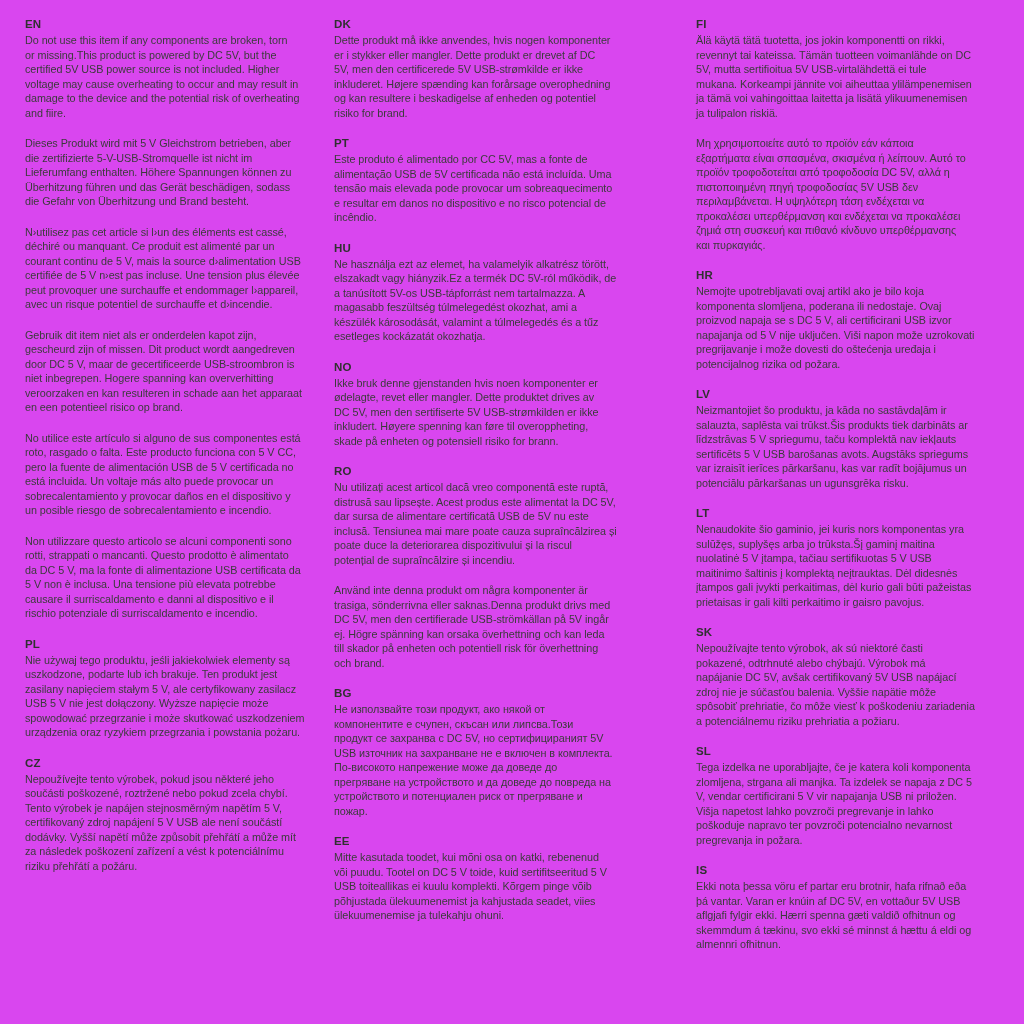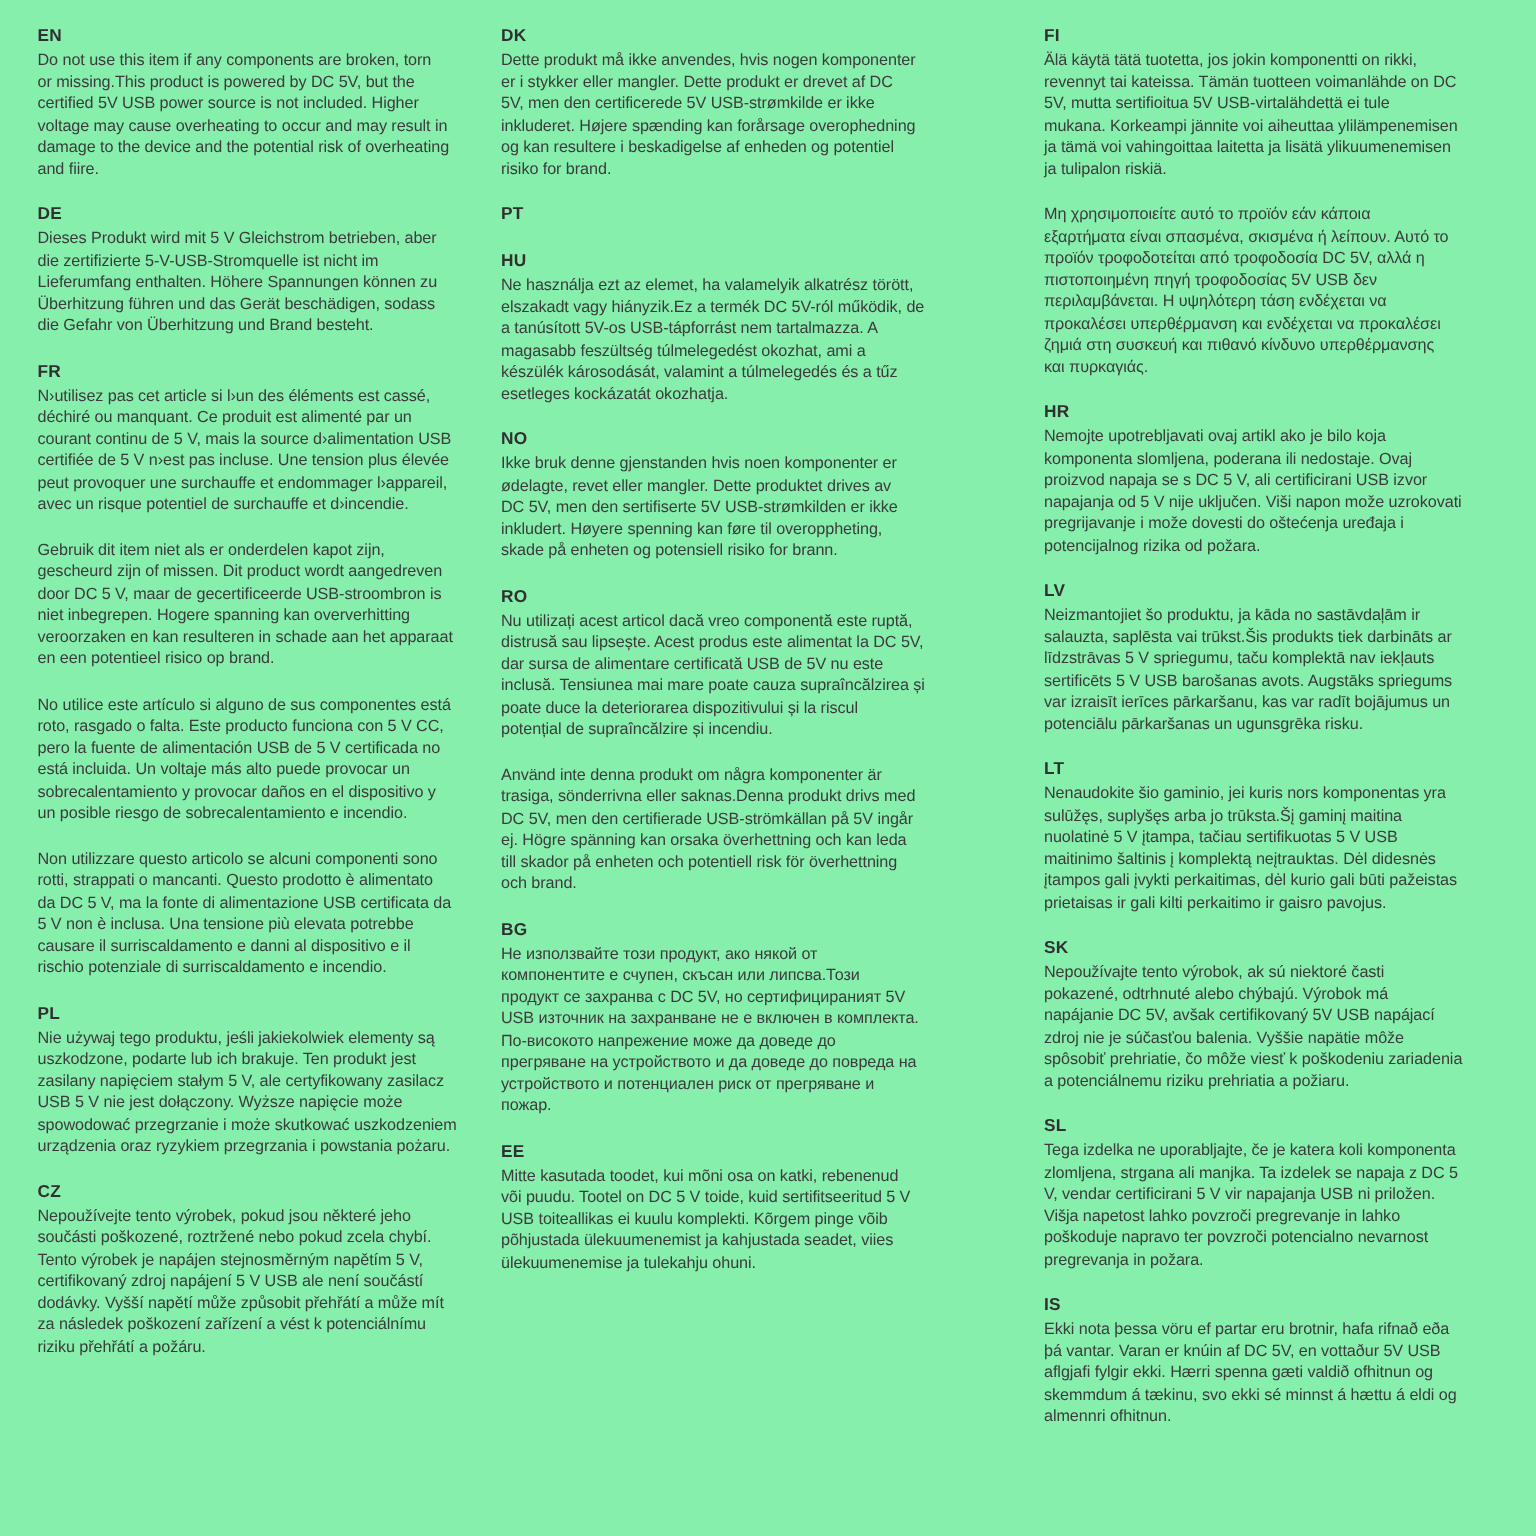--- a/index.html
+++ b/index.html
@@ -7,21 +7,21 @@
     padding: 0;
     background: #ffffff;
     width: 1024px;
     height: 1024px;
     overflow: hidden;
   }
   #page {
     position: relative;
     width: 1024px;
     height: 1024px;
-    background: #86efac;
+    background: #d946ef;
     font-family: "Liberation Sans", "DejaVu Sans", sans-serif;
     color: #3b3b3b;
   }
   .col {
     position: absolute;
     top: 17px;
   }
   #col-1 { left: 25px;  width: 322px; }
   #col-2 { left: 334px; width: 336px; }
   #col-3 { left: 696px; width: 334px; }
@@ -51,29 +51,27 @@
       <div class="section">
         <h3 class="section-code">EN</h3>
         <p class="section-text">Do not use this item if any components are broken, torn
 or missing.This product is powered by DC 5V, but the
 certified 5V USB power source is not included. Higher
 voltage may cause overheating to occur and may result in
 damage to the device and the potential risk of overheating
 and fiire.</p>
       </div>
       <div class="section">
-        <h3 class="section-code">DE</h3>
         <p class="section-text">Dieses Produkt wird mit 5 V Gleichstrom betrieben, aber
 die zertifizierte 5-V-USB-Stromquelle ist nicht im
 Lieferumfang enthalten. Höhere Spannungen können zu
 Überhitzung führen und das Gerät beschädigen, sodass
 die Gefahr von Überhitzung und Brand besteht.</p>
       </div>
       <div class="section">
-        <h3 class="section-code">FR</h3>
         <p class="section-text">N›utilisez pas cet article si l›un des éléments est cassé,
 déchiré ou manquant. Ce produit est alimenté par un
 courant continu de 5 V, mais la source d›alimentation USB
 certifiée de 5 V n›est pas incluse. Une tension plus élevée
 peut provoquer une surchauffe et endommager l›appareil,
 avec un risque potentiel de surchauffe et d›incendie.</p>
       </div>
       <div class="section">
         <p class="section-text">Gebruik dit item niet als er onderdelen kapot zijn,
 gescheurd zijn of missen. Dit product wordt aangedreven
@@ -123,20 +121,25 @@
         <h3 class="section-code">DK</h3>
         <p class="section-text">Dette produkt må ikke anvendes, hvis nogen komponenter
 er i stykker eller mangler. Dette produkt er drevet af DC
 5V, men den certificerede 5V USB-strømkilde er ikke
 inkluderet. Højere spænding kan forårsage overophedning
 og kan resultere i beskadigelse af enheden og potentiel
 risiko for brand.</p>
       </div>
       <div class="section">
         <h3 class="section-code">PT</h3>
+        <p class="section-text">Este produto é alimentado por CC 5V, mas a fonte de
+alimentação USB de 5V certificada não está incluída. Uma
+tensão mais elevada pode provocar um sobreaquecimento
+e resultar em danos no dispositivo e no risco potencial de
+incêndio.</p>
       </div>
       <div class="section">
         <h3 class="section-code">HU</h3>
         <p class="section-text">Ne használja ezt az elemet, ha valamelyik alkatrész törött,
 elszakadt vagy hiányzik.Ez a termék DC 5V-ról működik, de
 a tanúsított 5V-os USB-tápforrást nem tartalmazza. A
 magasabb feszültség túlmelegedést okozhat, ami a
 készülék károsodását, valamint a túlmelegedés és a tűz
 esetleges kockázatát okozhatja.</p>
       </div>

